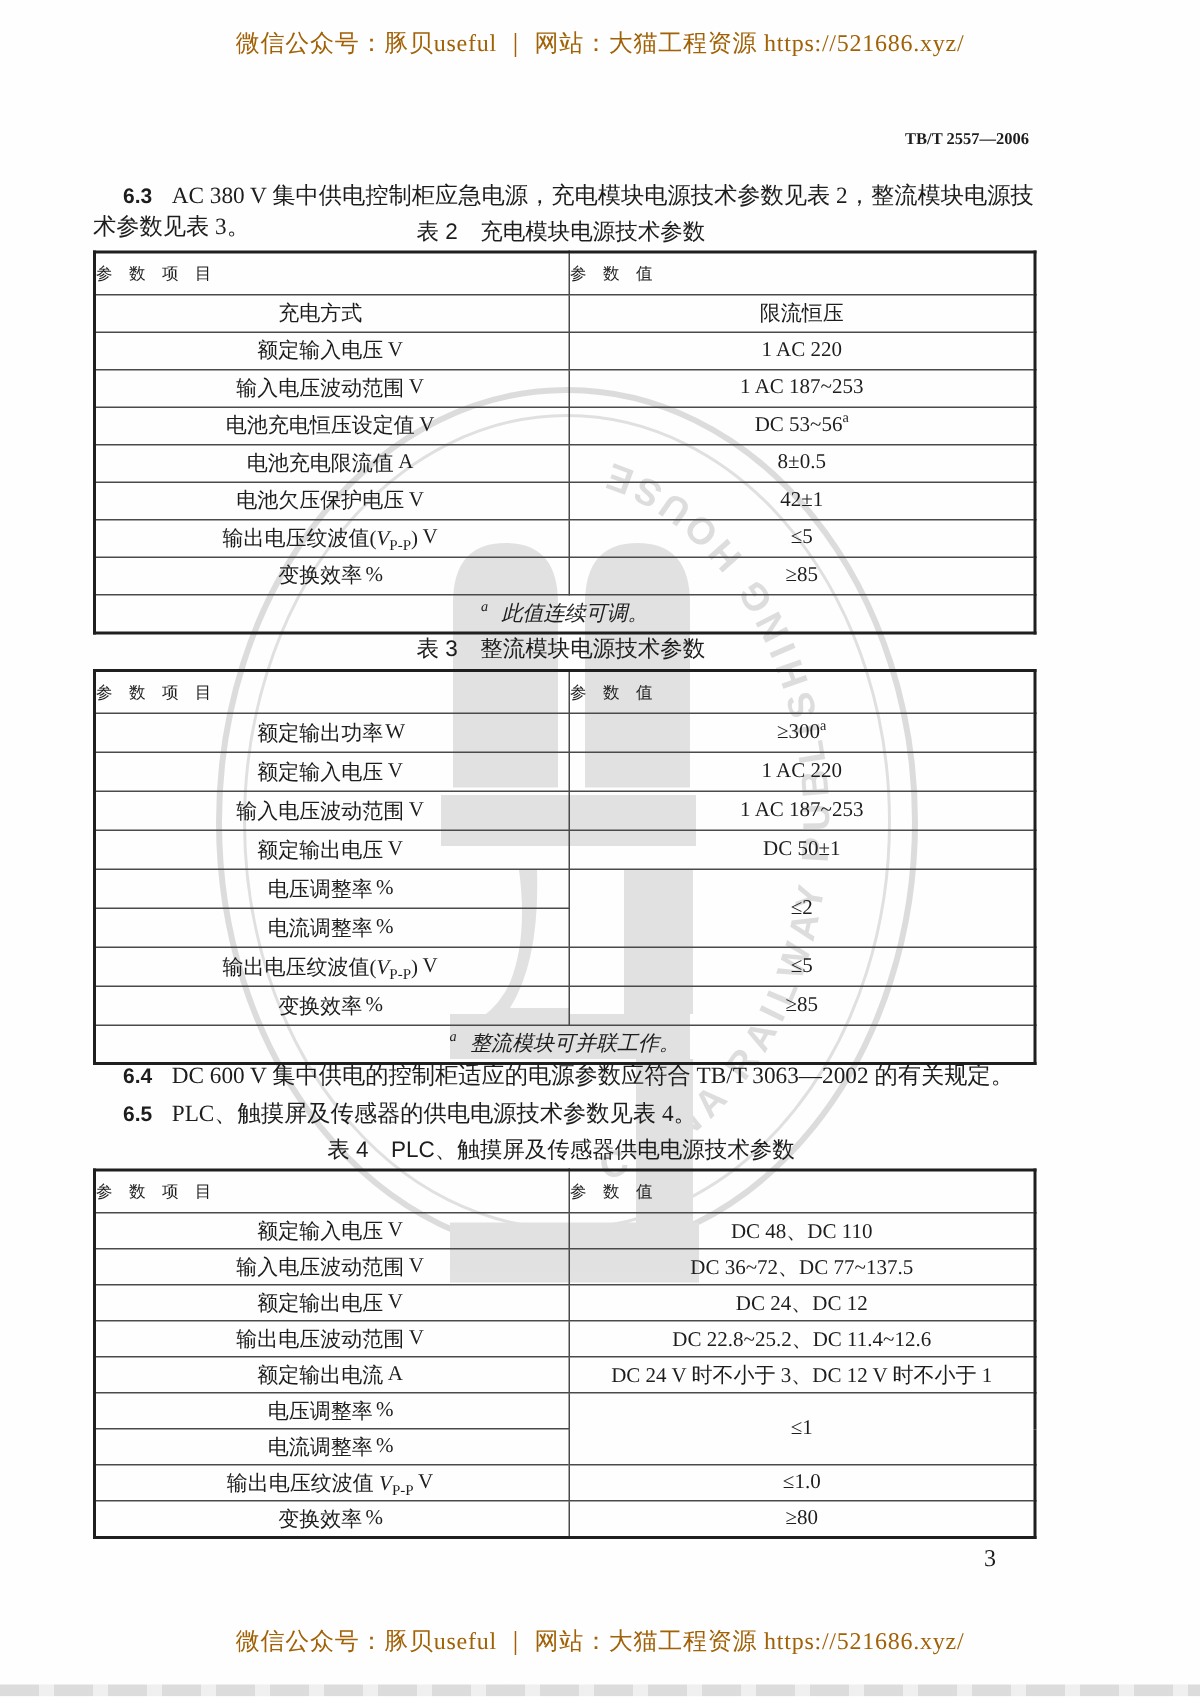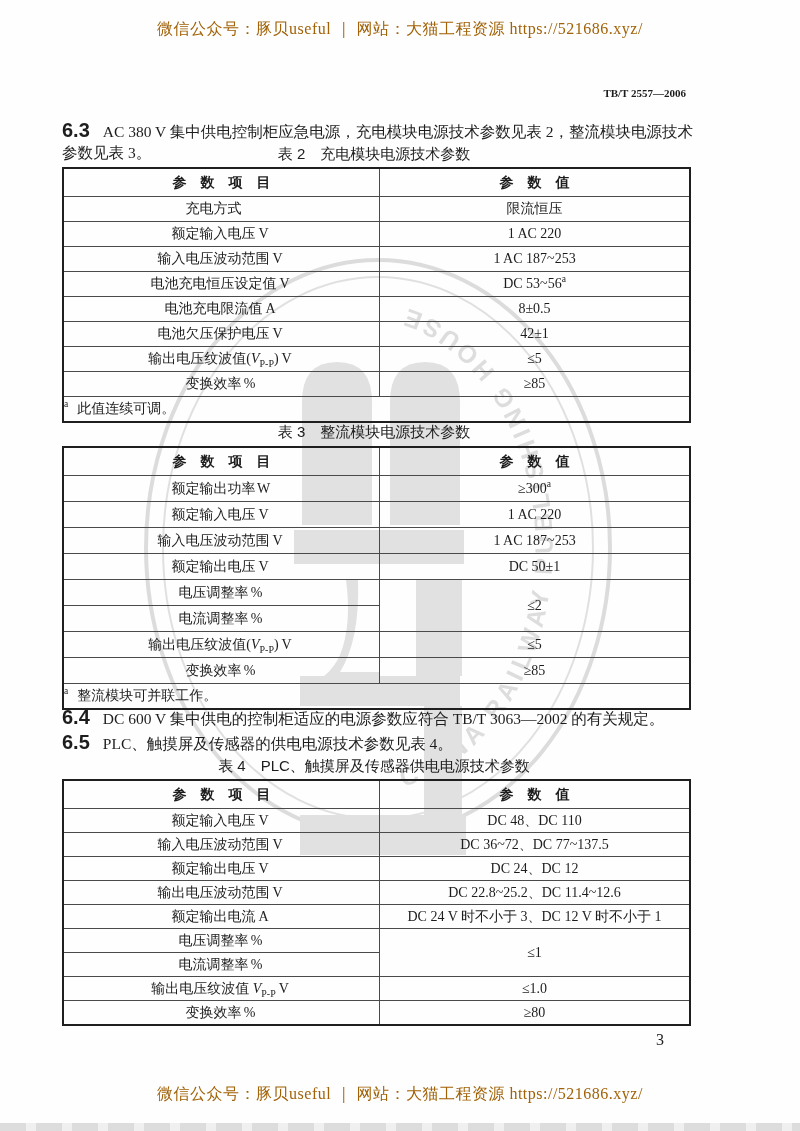--- a/index.html
+++ b/index.html
@@ -11,41 +11,41 @@
 
   .wm{position:absolute;left:0;width:800px;text-align:center;color:#a16207;
       font-size:16px;letter-spacing:.5px;}
   .wm-top{top:19px;}
   .wm-bottom{top:1084px;}
 
   .docnum{position:absolute;top:87px;left:62px;width:624px;text-align:right;
           font-weight:bold;font-size:11px;font-family:"Liberation Serif","DejaVu Serif",serif;}
 
   .para{position:absolute;left:62px;width:632px;font-size:15.5px;line-height:21px;}
-  .para b{font-family:"Liberation Sans","DejaVu Sans",sans-serif;font-weight:bold;margin-right:13px;font-size:20px;}
+  .para b{font-family:"Liberation Sans","DejaVu Sans",sans-serif;font-weight:bold;margin-right:13px;font-size:14px;margin-left:20px;}
   .p63{top:120px;} .p64{top:707px;} .p65{top:732px;}
 
   .tbl-title{position:absolute;left:62px;width:624px;text-align:center;font-weight:normal;
              font-family:"Liberation Sans","DejaVu Sans",sans-serif;font-size:15px;}
   .tt2{top:145px;} .tt3{top:423px;} .tt4{top:757px;}
 
   table.tbl{position:absolute;left:62px;border-collapse:collapse;width:624px;
             font-size:14px;table-layout:fixed;}
   .tb2{top:167px;} .tb3{top:446px;} .tb4{top:779px;}
   table.tbl{border:2px solid #1f1f1f;}
   table.tbl td{border:1px solid #4a4a4a;padding:0;vertical-align:middle;}
   td.c-item{width:315px;}
   td.c-val{width:309px;text-align:center;}
-  tr.head-row td{height:27px;text-align:center;font-size:14px;font-weight:bold;}
+  tr.head-row td{height:27px;text-align:left;font-size:11px;}
   .tb2 tr.d-row td{height:24px;}
   .tb3 tr.d-row td{height:25px;}
   .tb4 tr.d-row td{height:23px;}
   .item-flex{display:flex;justify-content:center;align-items:center;padding:0 9px 0 9px;}
   .p-unit{min-width:16px;text-align:center;}
-  td.c-foot{height:24px;padding-left:22px;text-align:left;}
+  td.c-foot{height:24px;padding-left:22px;text-align:center;font-style:italic;}
   sup{font-size:9.5px;line-height:0;}
   sub{font-size:10px;line-height:0;}
   .c-foot sup{margin-right:9px;}
   .pageno{position:absolute;top:1031px;left:630px;width:60px;text-align:center;font-size:16px;}
 
   .scan-strip{position:absolute;left:0;bottom:0;width:800px;height:8px;
      background:repeating-linear-gradient(90deg,#d4d4d4 0 26px,#ececec 26px 36px);opacity:.8;}
 </style>
 </head>
 <body>

